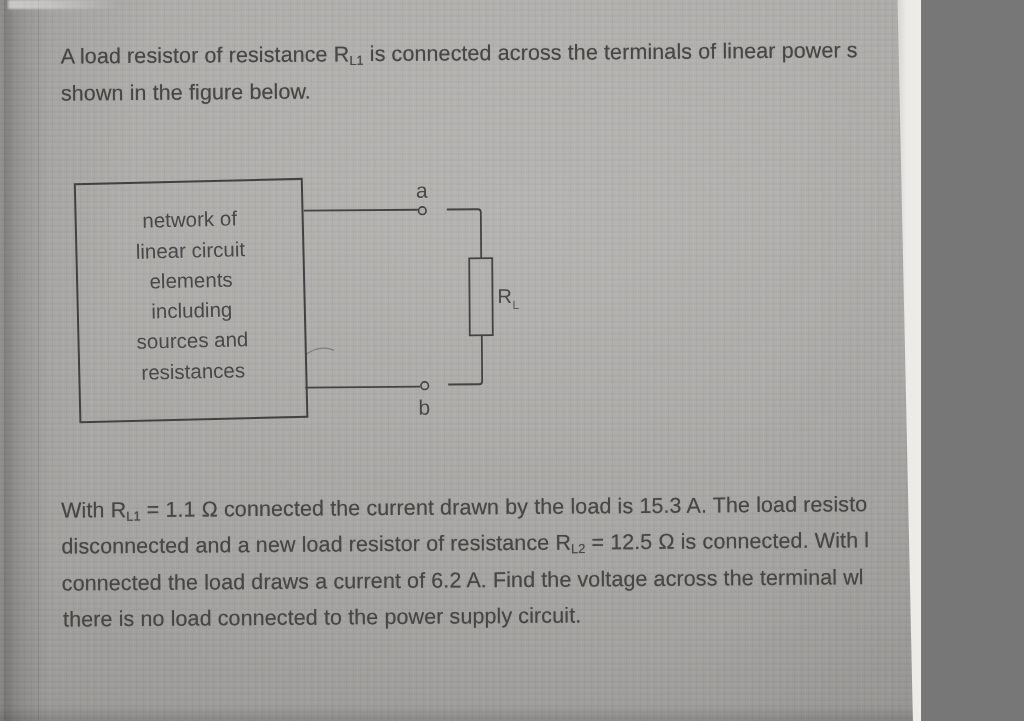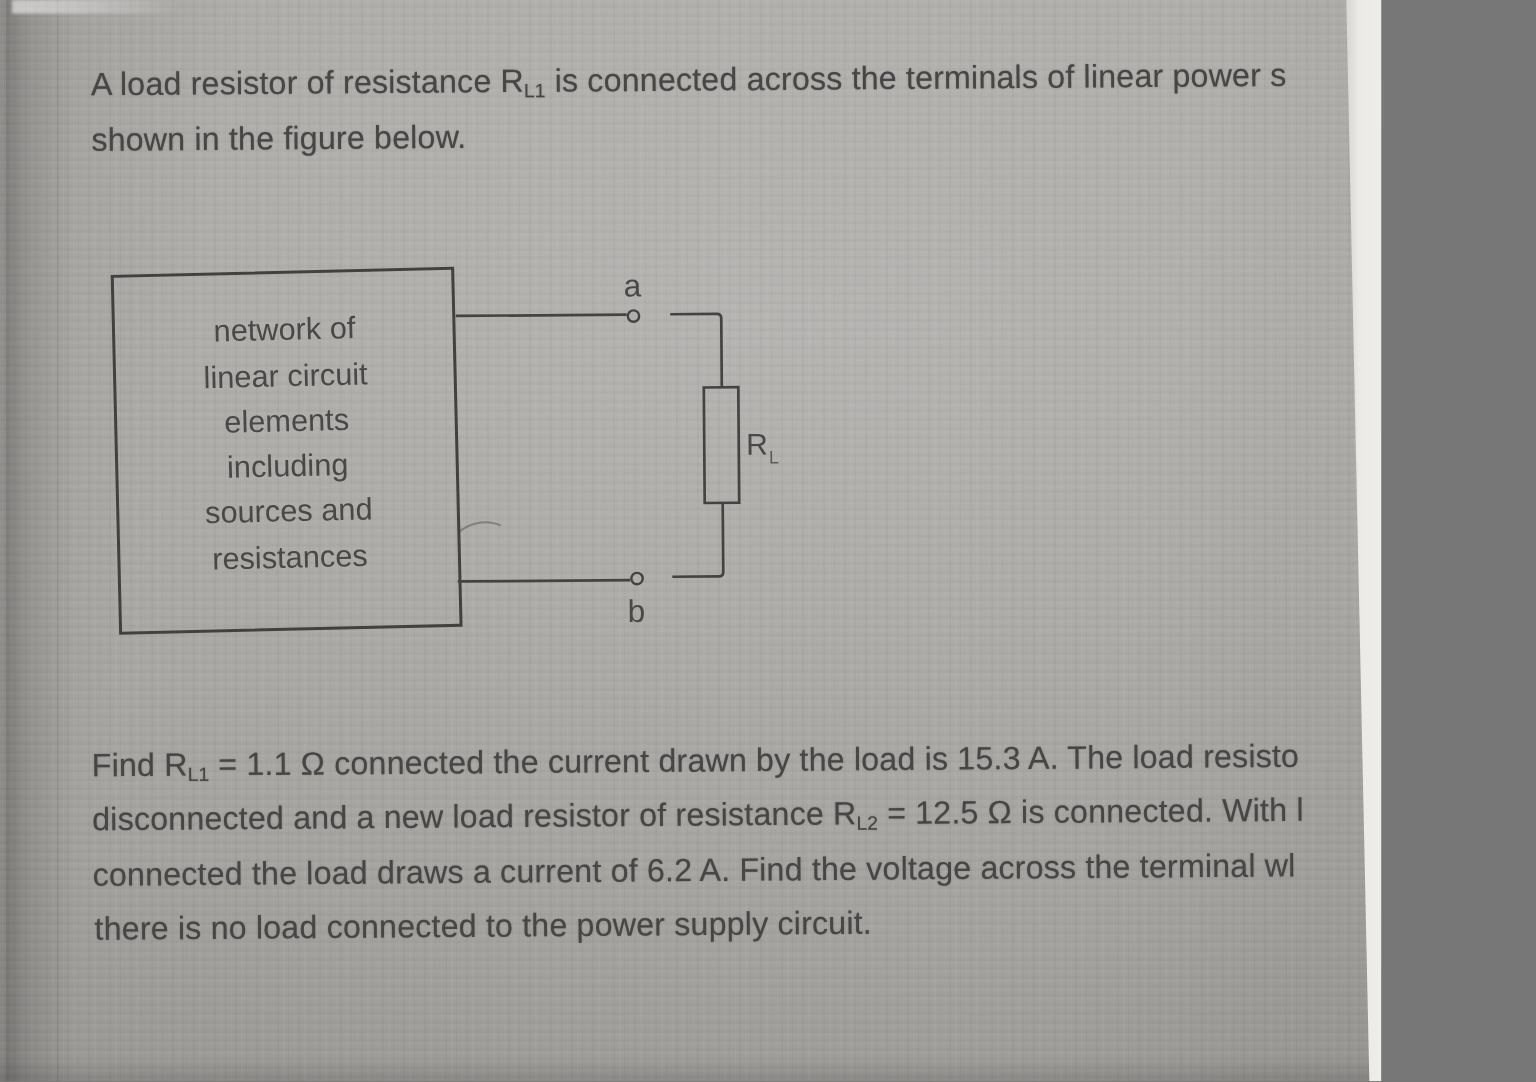--- a/index.html
+++ b/index.html
@@ -82,21 +82,21 @@
       <path d="M410,163 L410,209 Q410,212 407,212 L376,212" fill="none" stroke="#434343" stroke-width="1.8"></path>
       <text x="426" y="131" font-size="20">R</text>
       <text x="441" y="137" font-size="12" fill-opacity="0.8">L</text>
 
       <circle cx="352.5" cy="213" r="3.8" fill="#b0aeab" stroke="#434343" stroke-width="1.6"></circle>
       <line x1="348" y1="214" x2="233" y2="214" stroke="#434343" stroke-width="1.8"></line>
       <text x="352" y="242" font-size="21" text-anchor="middle">b</text>
     </svg>
 
     <div>
-      <div class="tline" style="left:60px;top:495px;"><span>Find R</span><span class="sb">L1</span><span> = 1.1 Ω connected the current drawn by the load is 15.3 A. The load resisto</span></div>
+      <div class="tline" style="left:60px;top:495px;"><span>With R</span><span class="sb">L1</span><span> = 1.1 Ω connected the current drawn by the load is 15.3 A. The load resisto</span></div>
       <div class="tline" style="left:60px;top:531px;"><span>disconnected and a new load resistor of resistance R</span><span class="sb">L2</span><span> = 12.5 Ω is connected. With l</span></div>
       <div class="tline" style="left:60px;top:567.5px;"><span>connected the load draws a current of 6.2 A. Find the voltage across the terminal wl</span></div>
       <div class="tline" style="left:61px;top:604px;"><span>there is no load connected to the power supply circuit.</span></div>
     </div>
 
   </div>
 
   <div class="left-shade"></div>
   <div class="left-seam"></div>
   <div class="top-glare"></div>

